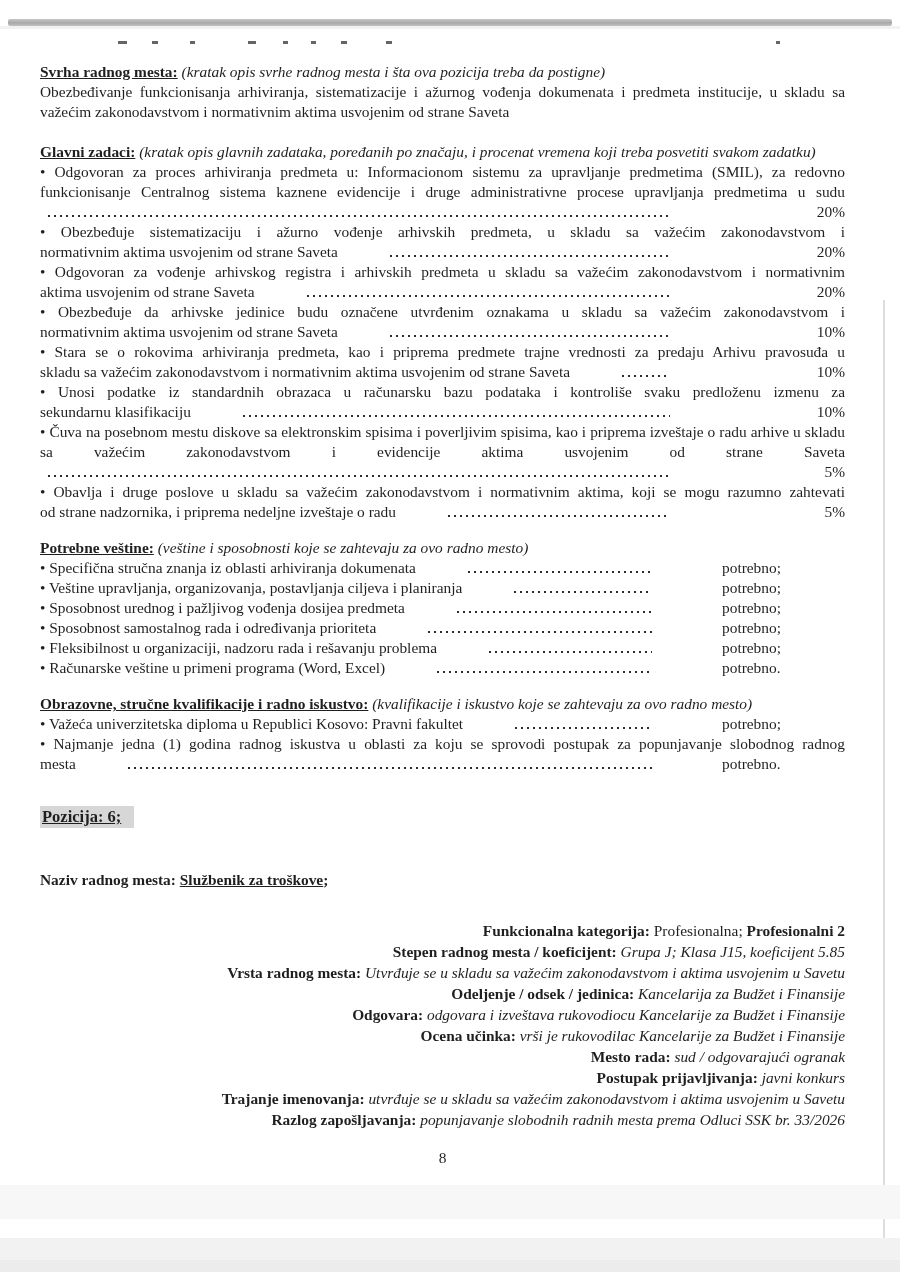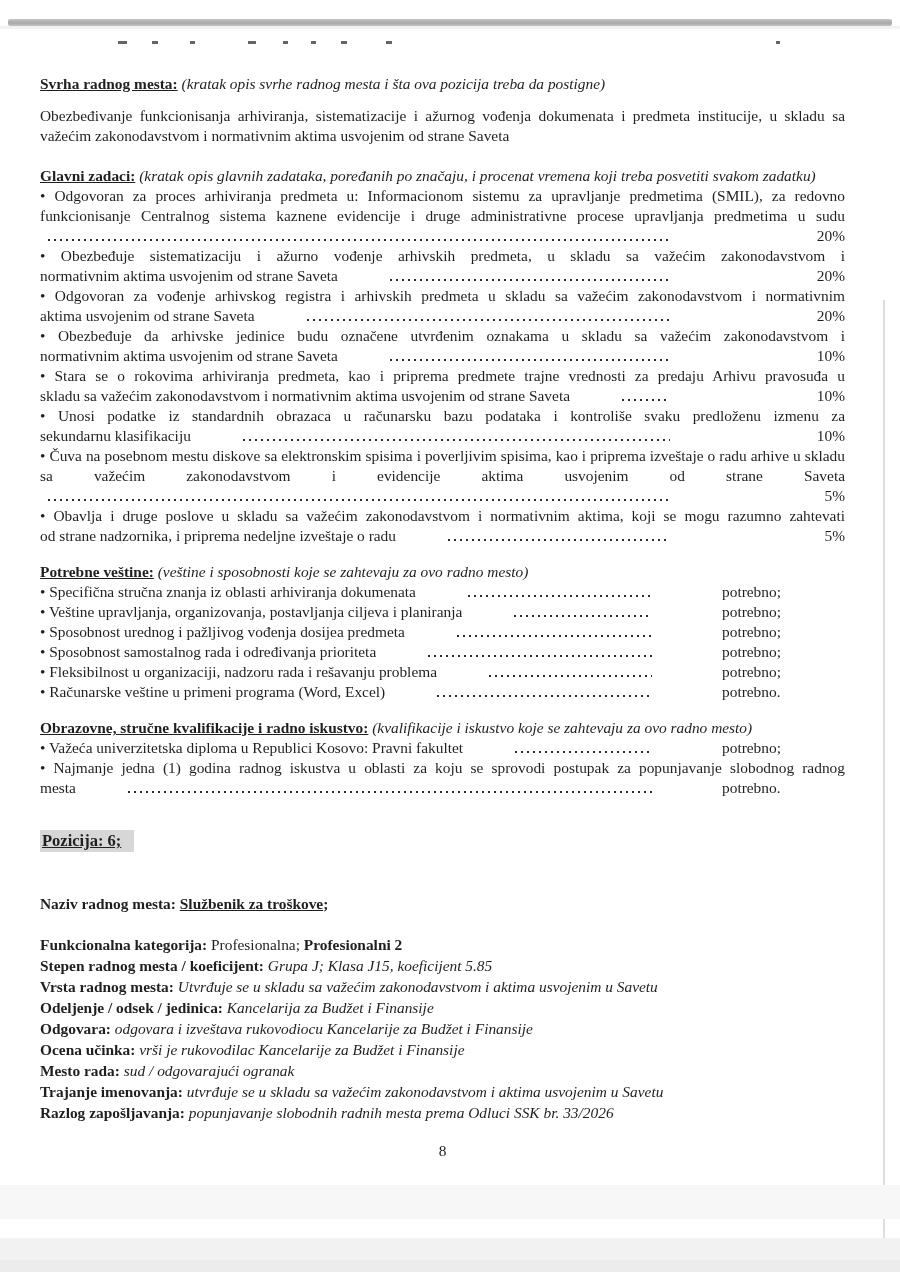--- a/index.html
+++ b/index.html
@@ -15,21 +15,21 @@
   .scan-top-bar { position: absolute; left: 8px; top: 19px; width: 884px; height: 7px;
     background: linear-gradient(#c7c7c7, #a9a9a9 55%, #c2c2c2); border-radius: 2px; }
   .scan-top-fade { position: absolute; left: 0; top: 26px; width: 900px; height: 3px; background: #e6e6e6; opacity: .5; }
   .remnant { position: absolute; top: 41px; height: 3px; background: #4a4a4a; opacity: .85; }
   .scan-edge-line { position: absolute; right: 15px; top: 300px; height: 940px; width: 2px; background: #dedede; }
   .noise-band-1 { position: absolute; left: 0; top: 1185px; width: 900px; height: 34px; background: #f7f7f7; }
   .noise-band-2 { position: absolute; left: 0; top: 1238px; width: 900px; height: 22px; background: #f2f2f2; }
   .noise-band-3 { position: absolute; left: 0; top: 1260px; width: 900px; height: 12px; background: #ececec; }
 
   p { margin: 0; }
-  .justify { text-align: justify; margin-top: 12px; }
+  .justify { text-align: justify; }
   .justify-all { text-align: justify; text-align-last: justify; }
   .heading { font-weight: bold; text-decoration: underline; }
   .note { font-style: italic; }
   .section { margin-top: 20px; }
 
   
   .dotrow { display: flex; align-items: flex-start; gap: 44px; }
   .dot-leader { flex: 1 1 auto; min-width: 14px; height: 4px; align-self: flex-end;
     margin: 0 8px 4px 6px;
     background-image: radial-gradient(circle, #2c2c2c 1.05px, rgba(0,0,0,0) 1.45px);
@@ -45,21 +45,21 @@
   .skill-block .dot-leader, .qual-block .dot-leader { margin-right: 26px; }
 
   
   .pozicija-heading { display: inline-block; font-weight: bold; text-decoration: underline;
     font-size: 16.5px; background: #d7d7d7; padding: 1px 13px 1px 2px; margin-top: 32px; }
   .label { font-weight: bold; }
   .naziv-row { margin-top: 42px; }
   .naziv-value { font-weight: bold; text-decoration: underline; }
   .institucija-row { margin-top: 36px; }
   .bold { font-weight: bold; }
-  .fields { margin-top: 20px; line-height: 21px; }
+  .fields { margin-top: 30px; line-height: 21px; text-align: right; }
   .field-value-italic { font-style: italic; }
 
   .page-number { text-align: center; margin-top: 18px; }
 </style>
 </head>
 <body>
 
 <div class="scan-top-bar"></div>
 <div class="scan-top-fade"></div>
 <div class="remnant" style="left:118px;width:9px"></div>
@@ -255,20 +255,24 @@
     </p>
     <p>
       <span class="label">Ocena učinka:</span>
       <span class="field-value-italic">vrši je rukovodilac Kancelarije za Budžet i Finansije</span>
     </p>
     <p>
       <span class="label">Mesto rada:</span>
       <span class="field-value-italic">sud / odgovarajući ogranak</span>
     </p>
     <p>
+      <span class="label">Postupak prijavljivanja:</span>
+      <span class="field-value-italic">javni konkurs</span>
+    </p>
+    <p>
       <span class="label">Trajanje imenovanja:</span>
       <span class="field-value-italic">utvrđuje se u skladu sa važećim zakonodavstvom i aktima usvojenim u Savetu</span>
     </p>
     <p>
       <span class="label">Razlog zapošljavanja:</span>
       <span class="field-value-italic">popunjavanje slobodnih radnih mesta prema Odluci SSK br. 33/2026</span>
     </p>
   </div>
 
   <p class="page-number">8</p>

